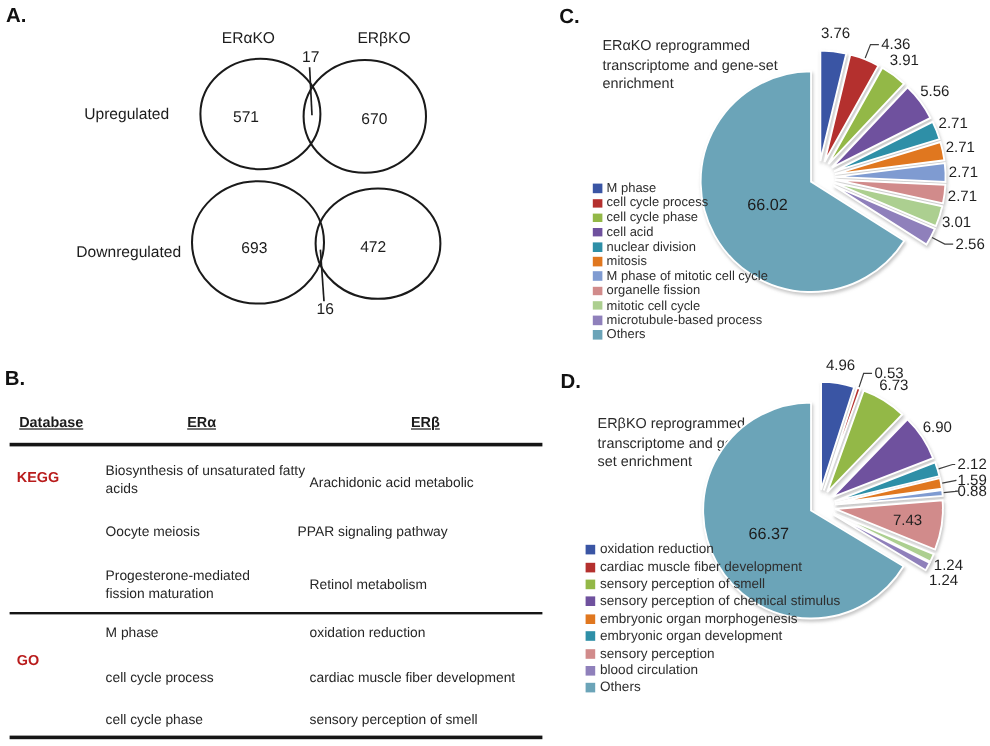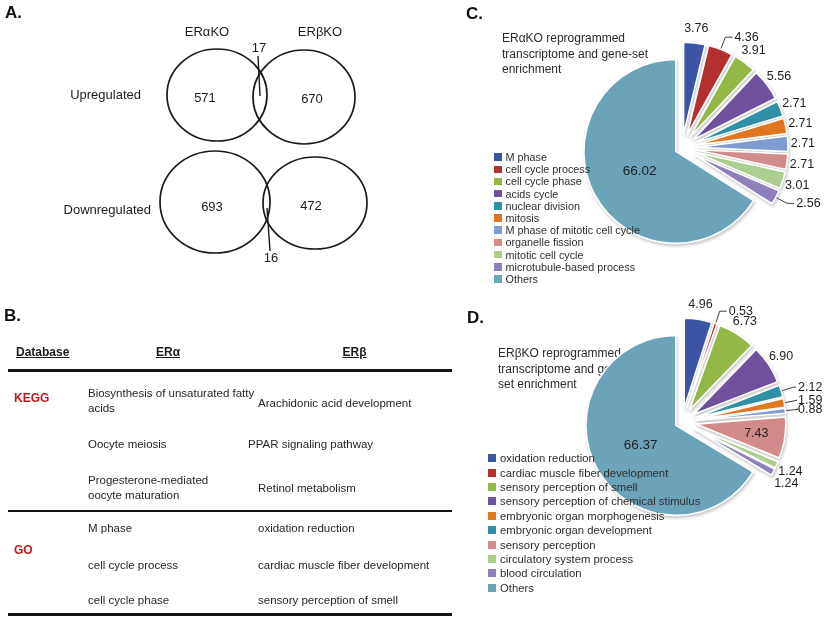--- a/index.html
+++ b/index.html
@@ -59,24 +59,24 @@
   <div class="plabel" style="left:4px;top:306px;">B.</div>
 
   <div class="cell b-hdr" style="left:16px;top:345px;width:70px;">Database</div>
   <div class="cell b-hdr" style="left:88px;top:345px;width:160px;text-align:center;">ERα</div>
   <div class="cell b-hdr" style="left:262px;top:345px;width:185px;text-align:center;">ERβ</div>
 
   <div class="rule" style="left:8px;top:369px;width:444px;height:2.5px;"></div>
 
   <div class="cell b-db" style="left:14px;top:391px;width:60px;">KEGG</div>
   <div class="cell" style="left:88px;top:386px;width:170px;">Biosynthesis of unsaturated fatty acids</div>
-  <div class="cell" style="left:258px;top:396px;width:200px;">Arachidonic acid development</div>
+  <div class="cell" style="left:258px;top:396px;width:200px;">Arachidonic acid metabolic</div>
   <div class="cell" style="left:88px;top:437px;width:170px;">Oocyte meiosis</div>
   <div class="cell" style="left:248px;top:437px;width:200px;">PPAR signaling pathway</div>
-  <div class="cell" style="left:88px;top:473px;width:150px;">Progesterone-mediated oocyte maturation</div>
+  <div class="cell" style="left:88px;top:473px;width:150px;">Progesterone-mediated fission maturation</div>
   <div class="cell" style="left:258px;top:481px;width:200px;">Retinol metabolism</div>
 
   <div class="rule" style="left:8px;top:510px;width:444px;height:2px;"></div>
 
   <div class="cell b-db" style="left:14px;top:543px;width:60px;">GO</div>
   <div class="cell" style="left:88px;top:521px;width:170px;">M phase</div>
   <div class="cell" style="left:258px;top:521px;width:200px;">oxidation reduction</div>
   <div class="cell" style="left:88px;top:558px;width:170px;">cell cycle process</div>
   <div class="cell" style="left:258px;top:558px;width:200px;">cardiac muscle fiber development</div>
   <div class="cell" style="left:88px;top:593px;width:170px;">cell cycle phase</div>
@@ -122,21 +122,21 @@
       <div class="legend-row">
         <span class="swatch" style="background: rgb(180, 48, 46);"></span>
         <span>cell cycle process</span>
       </div>
       <div class="legend-row">
         <span class="swatch" style="background: rgb(147, 184, 71);"></span>
         <span>cell cycle phase</span>
       </div>
       <div class="legend-row">
         <span class="swatch" style="background: rgb(111, 81, 158);"></span>
-        <span>acids cycle</span>
+        <span>cell acid</span>
       </div>
       <div class="legend-row">
         <span class="swatch" style="background: rgb(46, 143, 167);"></span>
         <span>nuclear division</span>
       </div>
       <div class="legend-row">
         <span class="swatch" style="background: rgb(224, 119, 31);"></span>
         <span>mitosis</span>
       </div>
       <div class="legend-row">
@@ -216,24 +216,20 @@
       </div>
       <div class="legend-row">
         <span class="swatch" style="background: rgb(46, 143, 167);"></span>
         <span>embryonic organ development</span>
       </div>
       <div class="legend-row">
         <span class="swatch" style="background: rgb(209, 139, 139);"></span>
         <span>sensory perception</span>
       </div>
       <div class="legend-row">
-        <span class="swatch" style="background: rgb(172, 207, 144);"></span>
-        <span>circulatory system process</span>
-      </div>
-      <div class="legend-row">
         <span class="swatch" style="background: rgb(143, 128, 187);"></span>
         <span>blood circulation</span>
       </div>
       <div class="legend-row">
         <span class="swatch" style="background: rgb(107, 164, 184);"></span>
         <span>Others</span>
       </div>
     </div>
 
 </div>

